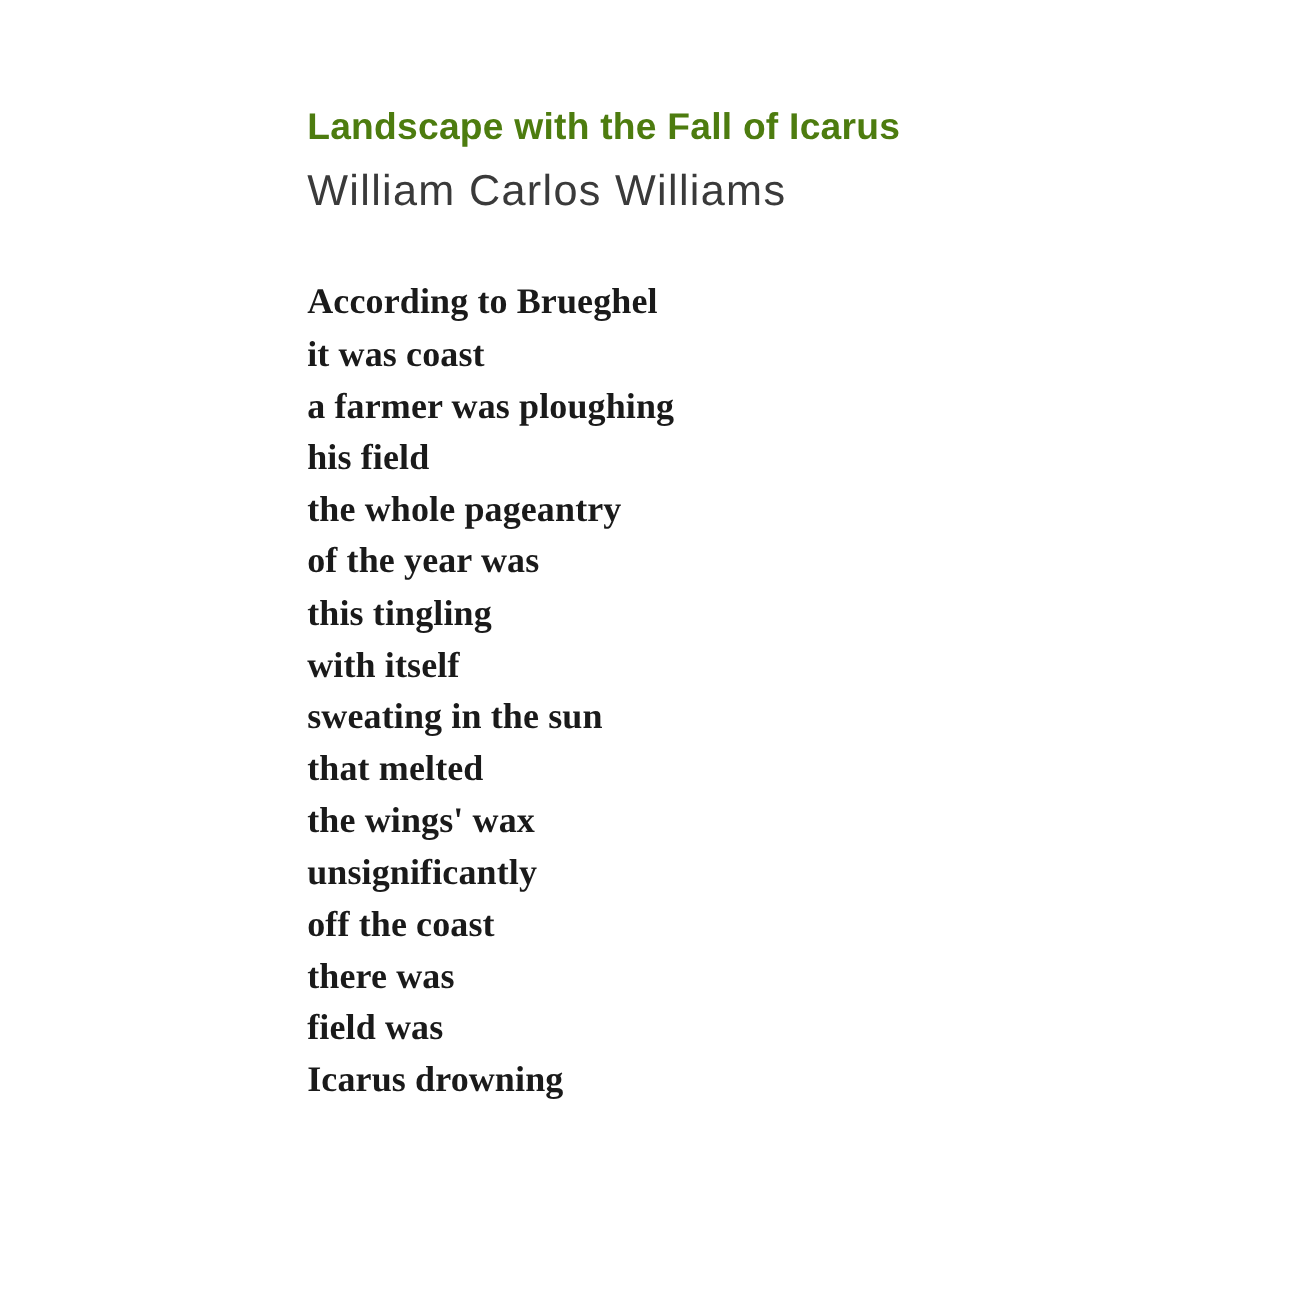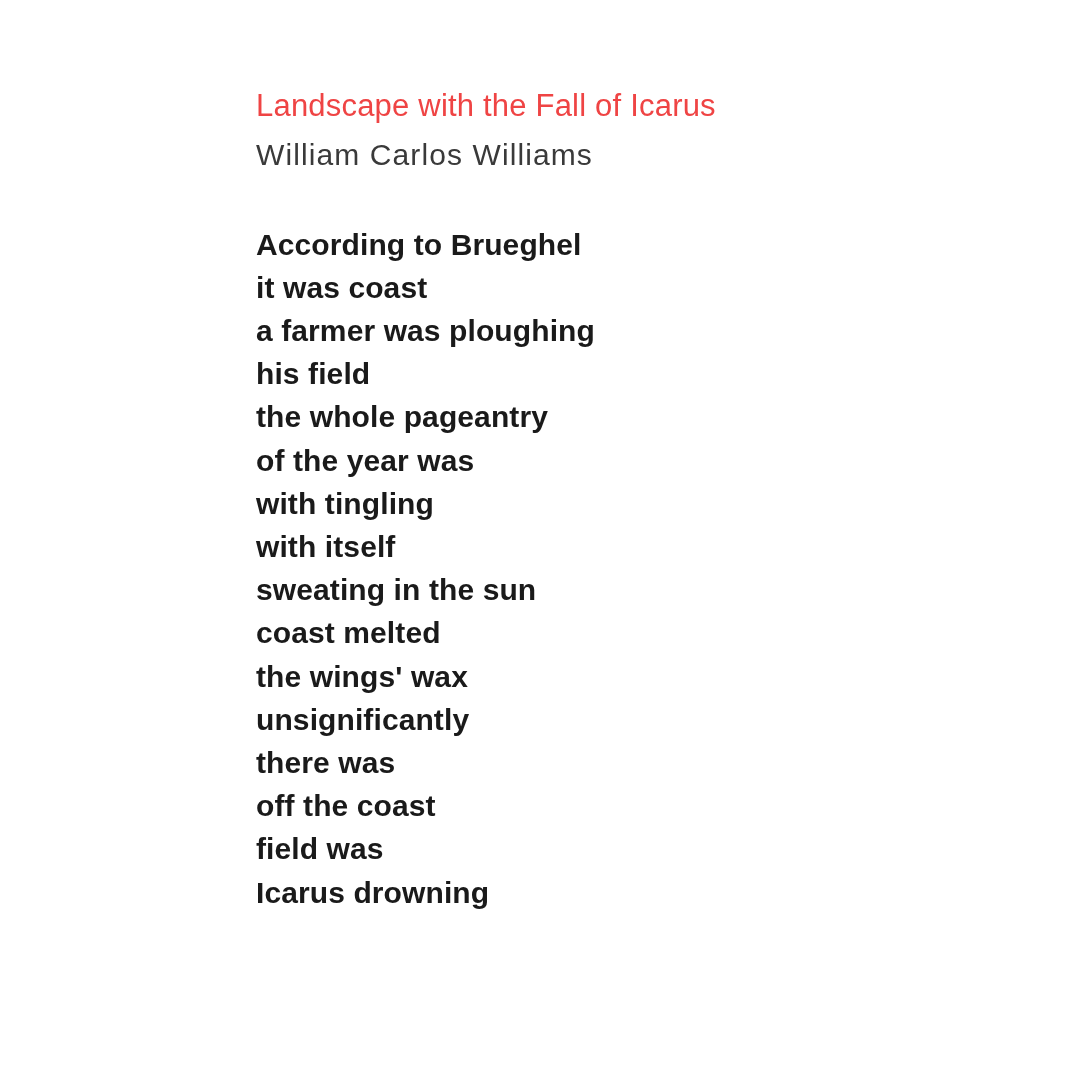--- a/index.html
+++ b/index.html
@@ -21,67 +21,68 @@
     box-sizing: border-box;
   }
   .content {
     position: absolute;
     left: 256px;
     top: 86px;
     width: 760px;
   }
   .poem-title {
     font-size: 31px;
-    font-weight: normal;
-    color: #ef4444;
+    font-weight: bold;
+    color: #4d7c0f;
     letter-spacing: 0.2px;
     line-height: 1.32;
     white-space: pre;
   }
   .poem-author {
-    font-size: 30px;
+    font-size: 36px;
     font-weight: normal;
     color: #3a3a3a;
     line-height: 1.32;
     margin-top: 8px;
     letter-spacing: 1.1px;
     white-space: pre;
   }
   .poem-body {
     margin-top: 48px;
   }
   .poem-line {
     font-size: 30px;
     font-weight: bold;
     color: #1a1a1a;
     line-height: 43.2px;
     letter-spacing: 0.1px;
     white-space: pre;
     min-height: 43.2px;
+    font-family: Liberation Serif, serif;
   }
 </style>
 </head>
 <body>
 
 <div class="page">
   <div class="content">
     <div class="poem-title">Landscape with the Fall of Icarus</div>
     <div class="poem-author">William Carlos Williams</div>
     <div class="poem-body">
       <div class="poem-line">According to Brueghel</div>
       <div class="poem-line">it was coast</div>
       <div class="poem-line">a farmer was ploughing</div>
       <div class="poem-line">his field</div>
       <div class="poem-line">the whole pageantry</div>
       <div class="poem-line">of the year was</div>
-      <div class="poem-line">with tingling</div>
+      <div class="poem-line">this tingling</div>
       <div class="poem-line">with itself</div>
       <div class="poem-line">sweating in the sun</div>
-      <div class="poem-line">coast melted</div>
+      <div class="poem-line">that melted</div>
       <div class="poem-line">the wings' wax</div>
       <div class="poem-line">unsignificantly</div>
+      <div class="poem-line">off the coast</div>
       <div class="poem-line">there was</div>
-      <div class="poem-line">off the coast</div>
       <div class="poem-line">field was</div>
       <div class="poem-line">Icarus drowning</div>
     </div>
   </div>
 </div>
 
 </body></html>

